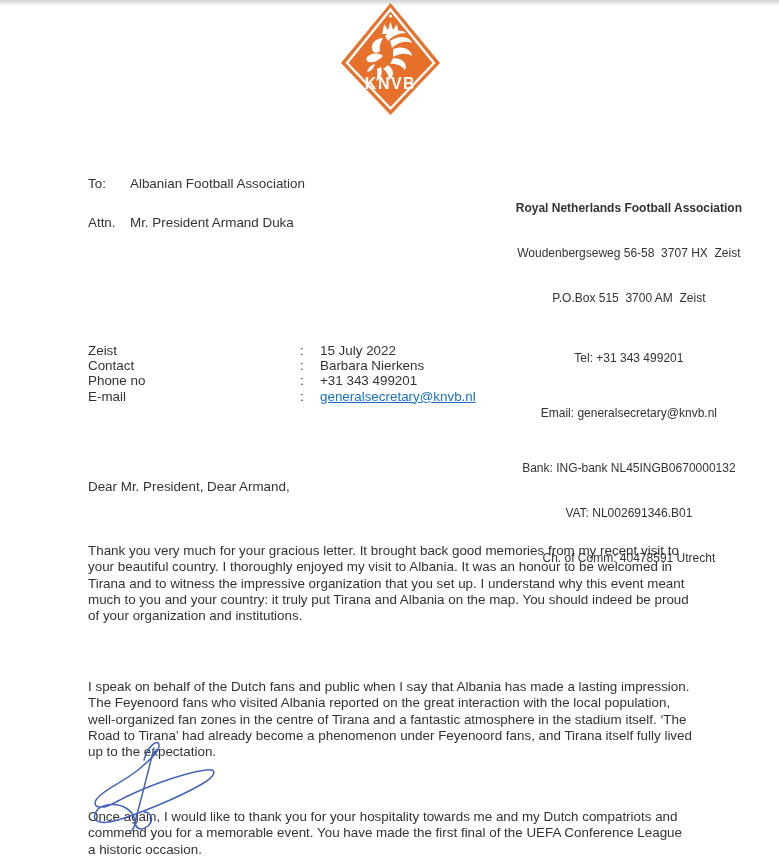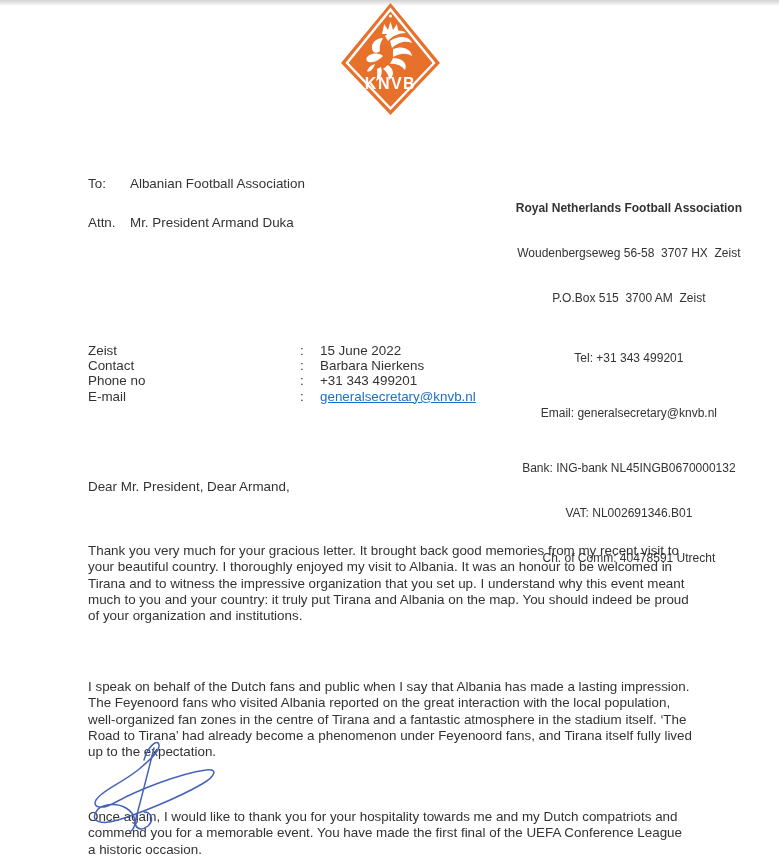--- a/index.html
+++ b/index.html
@@ -104,21 +104,21 @@
   <div class="gap-tel">Tel: +31 343 499201</div>
   <div class="gap">Email: generalsecretary@knvb.nl</div>
   <div class="gap">Bank: ING-bank NL45INGB0670000132</div>
   <div>VAT: NL002691346.B01</div>
   <div>Ch. of Comm: 40478591 Utrecht</div>
 </div>
 
 <div class="meta">
   <div>Zeist</div>
   <div>:</div>
-  <div>15 June 2022</div>
+  <div>15 July 2022</div>
 
   <div>Contact</div>
   <div>:</div>
   <div>Barbara Nierkens</div>
 
   <div>Phone no</div>
   <div>:</div>
   <div>+31 343 499201</div>
 
   <div>E-mail</div>

